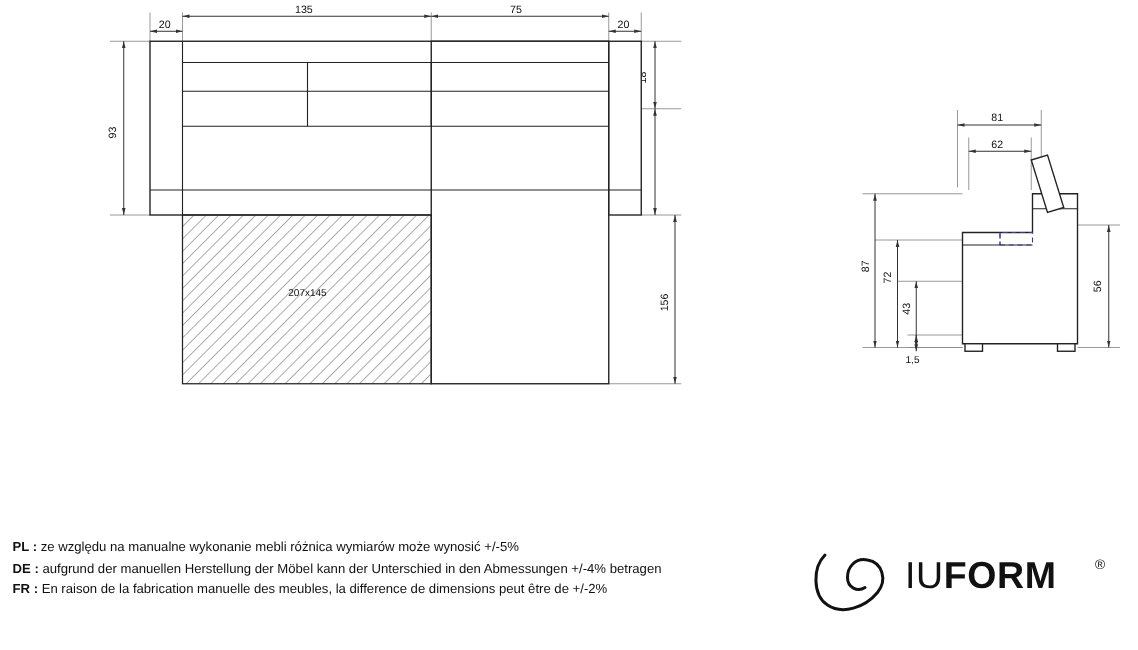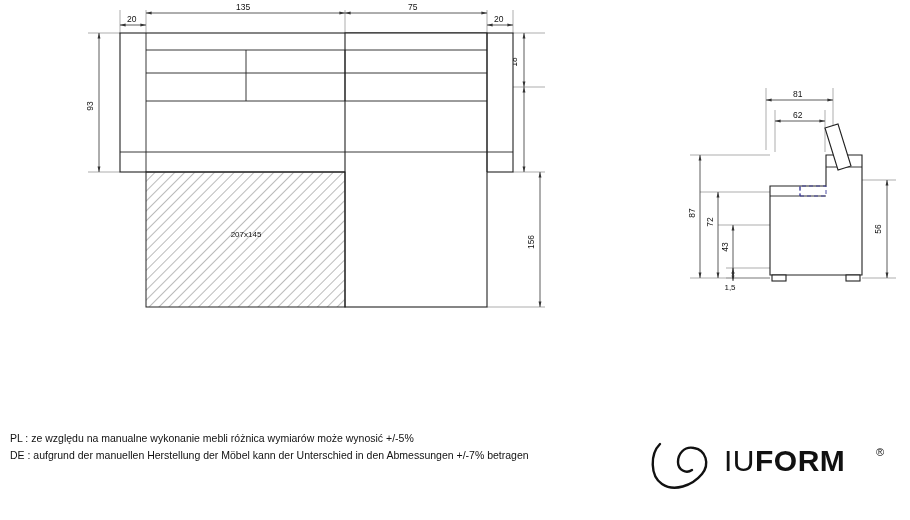--- a/index.html
+++ b/index.html
@@ -26,21 +26,21 @@
     top: 430px;
     width: 630px;
     font-size: 10.5px;
     line-height: 16.5px;
     color: #111111;
   }
   .legend .row {
     white-space: nowrap;
   }
   .legend .code {
-    font-weight: normal;
+    font-weight: bold;
   }
   .logo {
     position: absolute;
     left: 648px;
     top: 438px;
     width: 250px;
     height: 62px;
     text-decoration: underline;
   }
   .logo-text {
@@ -208,21 +208,24 @@
       <line x1="800" y1="186" x2="800" y2="196"></line>
     </g>
   </g>
 </svg>
 
 <div class="legend">
   <div class="row">
     <span class="code">PL :</span><span> ze względu na manualne wykonanie mebli różnica wymiarów może wynosić +/-5%</span>
   </div>
   <div class="row">
-    <span class="code">DE :</span><span> aufgrund der manuellen Herstellung der Möbel kann der Unterschied in den Abmessungen +/-7% betragen</span>
+    <span class="code">DE :</span><span> aufgrund der manuellen Herstellung der Möbel kann der Unterschied in den Abmessungen +/-4% betragen</span>
+  </div>
+  <div class="row">
+    <span class="code">FR :</span><span> En raison de la fabrication manuelle des meubles, la difference de dimensions peut être de +/-2%</span>
   </div>
 </div>
 
 <div class="logo">
   <svg width="76" height="54" viewBox="0 0 76 54">
     <path d="M12,6 C2,16 2,38 14,46 C26,54 44,48 54,36 C62,26 58,12 46,10 C36,8 30,16 30,24 C30,32 38,36 44,32" fill="none" stroke="#111111" stroke-width="2.4" stroke-linecap="round"></path>
   </svg>
   <div class="logo-text">
     <span class="thin">IU</span><span class="bold">FORM</span>
   </div>

